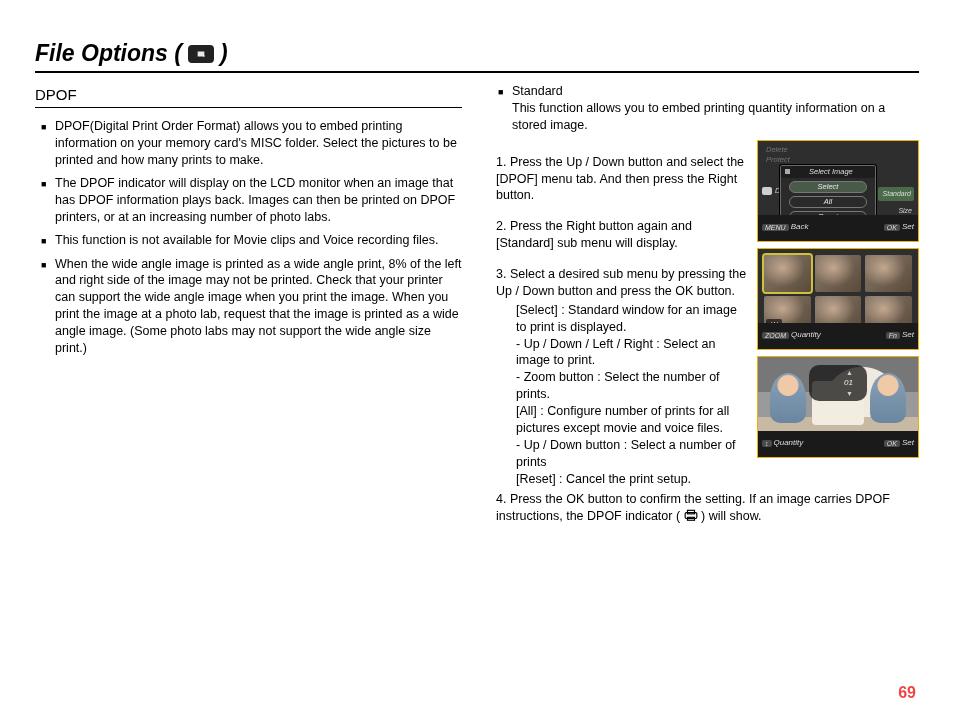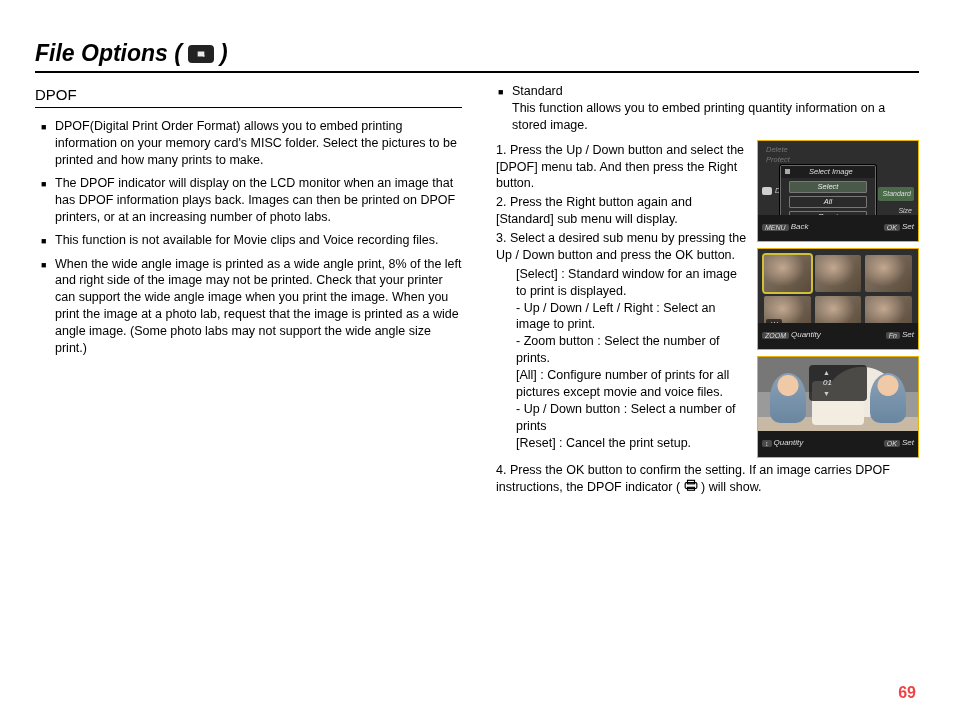--- a/index.html
+++ b/index.html
@@ -74,21 +74,21 @@
     background:#2a2a2a;border:1px solid #6a6a6a;border-radius:2px;
     box-shadow:0 0 0 1px #000;
   }
   .shot1 .popup .hdr{
     background:#1d1d1d;color:#dedede;padding:2px 4px;
     display:flex;align-items:center;gap:19px;font-size:7.5px;
   }
   .shot1 .popup .hdr .sq{width:5px;height:5px;background:#aaa;}
   .shot1 .popup .opt{
     margin:3px 8px;border:1px solid #777;text-align:center;
-    color:#e9e9e9;padding:1px 16px;font-size:7.5px;border-radius:1px;
+    color:#e9e9e9;padding:1px 16px;font-size:7.5px;border-radius:6px;
   }
   .shot1 .popup .opt.sel{background:#4a5a4a;}
   .shot1 .side-chip{
     position:absolute;right:4px;top:46px;width:36px;height:14px;
     background:#4a6a4a;border-radius:2px;display:flex;align-items:center;
     justify-content:flex-end;padding:0 3px;box-sizing:border-box;font-size:7px;
     color:#dedede;
   }
   .shot1 .side-size{
     position:absolute;right:6px;top:66px;font-size:7px;color:#cfcfcf;
@@ -135,26 +135,26 @@
   }
   .shot3 .photo .kid.k1{left:12px;bottom:22px;}
   .shot3 .photo .kid.k2{right:12px;bottom:22px;}
   .shot3 .photo .cake{
     position:absolute;left:50%;bottom:20px;transform:translateX(-50%);
     width:52px;height:34px;background:#f3ece0;border-radius:4px;
     box-shadow:0 -10px 0 0 #f3ece0;
   }
   .shot3 .qty{
     position:absolute;left:50%;top:8px;transform:translateX(-50%);
-    width:30px;background:rgba(20,20,20,.75);border-radius:4px;
-    padding:4px 14px;display:flex;flex-direction:column;align-items:flex-start;gap:3px;
+    width:30px;background:rgba(20,20,20,.75);border-radius:10px;
+    padding:4px 14px;display:flex;flex-direction:column;align-items:flex-end;gap:3px;
     color:#eaeaea;font-size:8px;
   }
   .shot3 .qty .arr{font-size:7px;color:#ccc;line-height:1;}
-  .ol{margin:2px 0 2px 4px;}
+  .ol{margin:14px 0 2px 4px;}
   .sub{margin-left:24px;}
   .page-number{
     position:absolute;right:38px;bottom:18px;color:#ef4444;font-size:16px;font-weight:bold;
   }
   .dpof-inline-icon{display:inline-block;vertical-align:middle;}
 </style>
 </head>
 <body>
 
 <div class="page-title">

